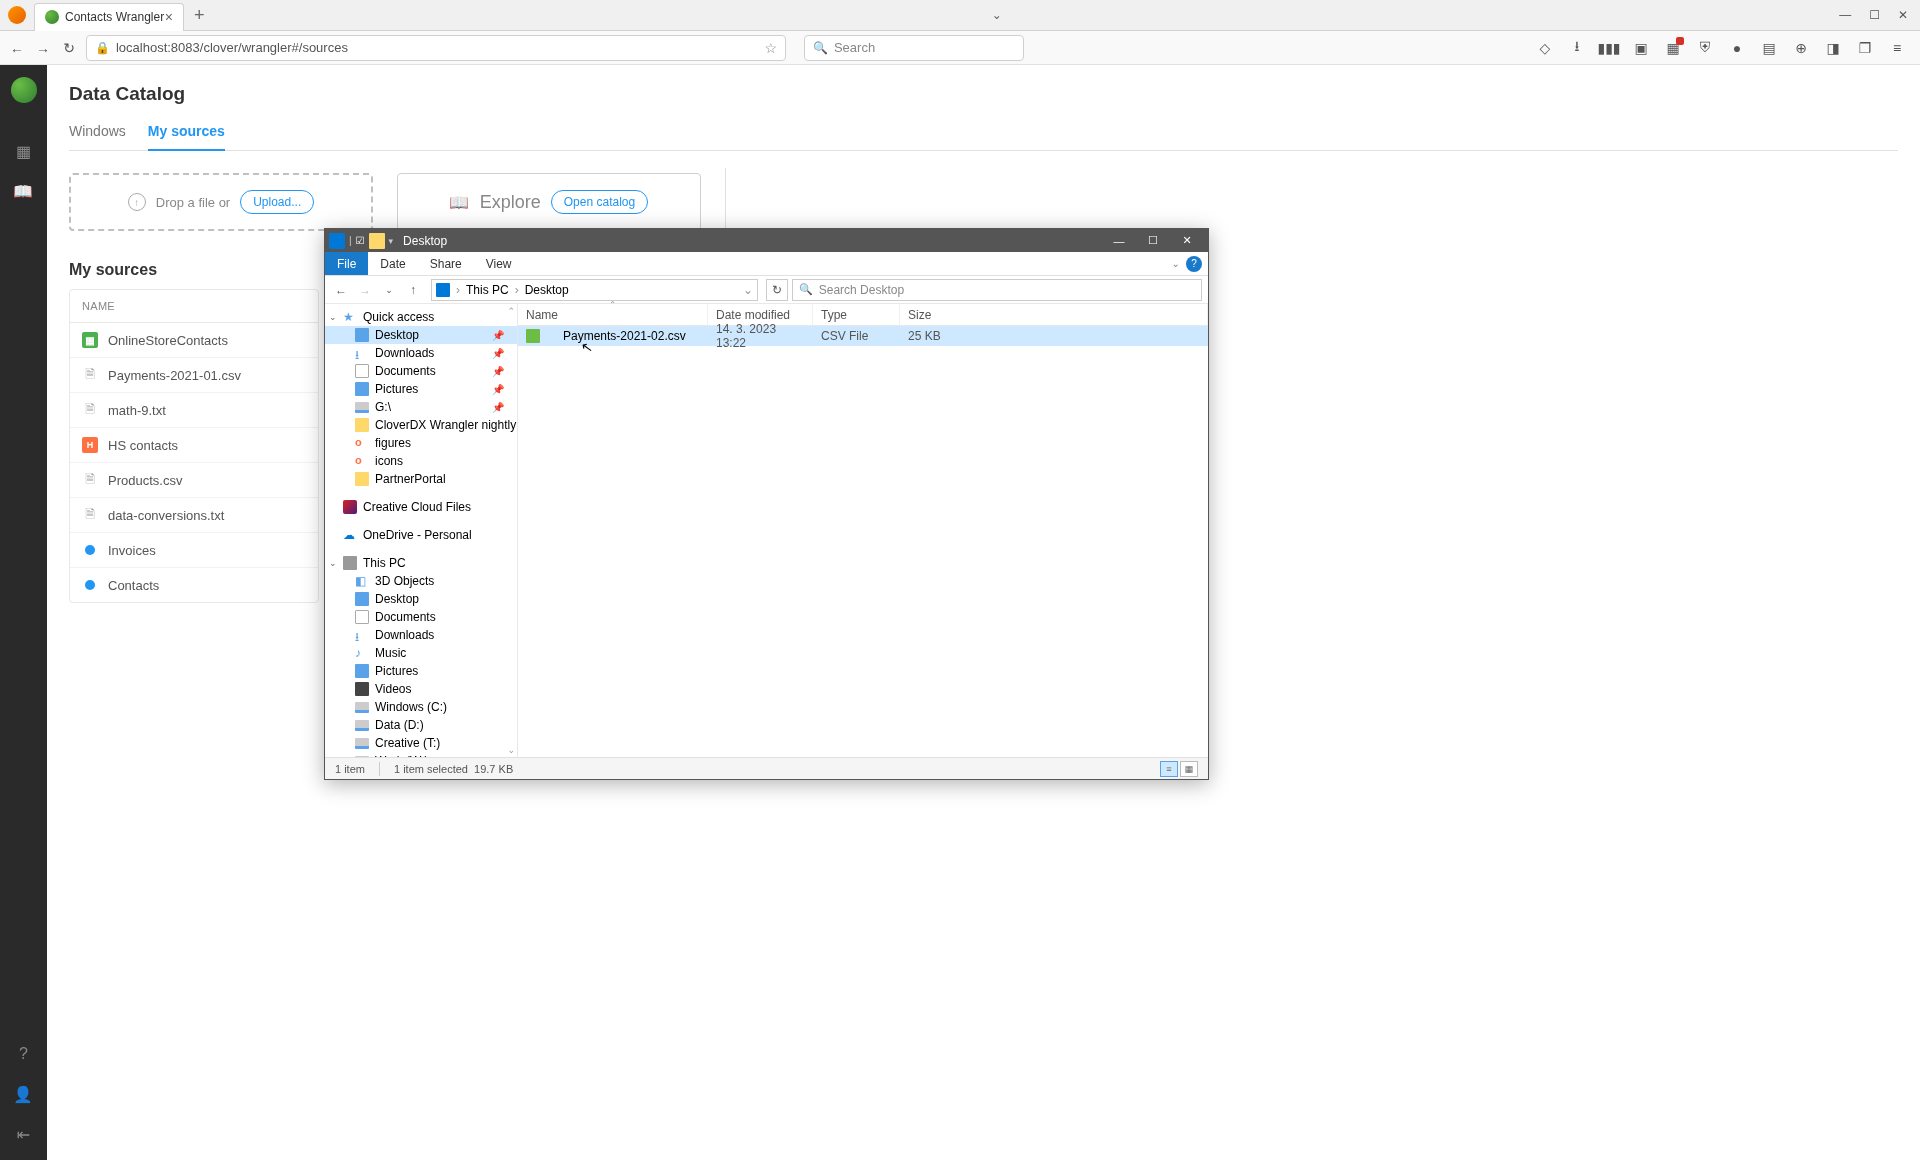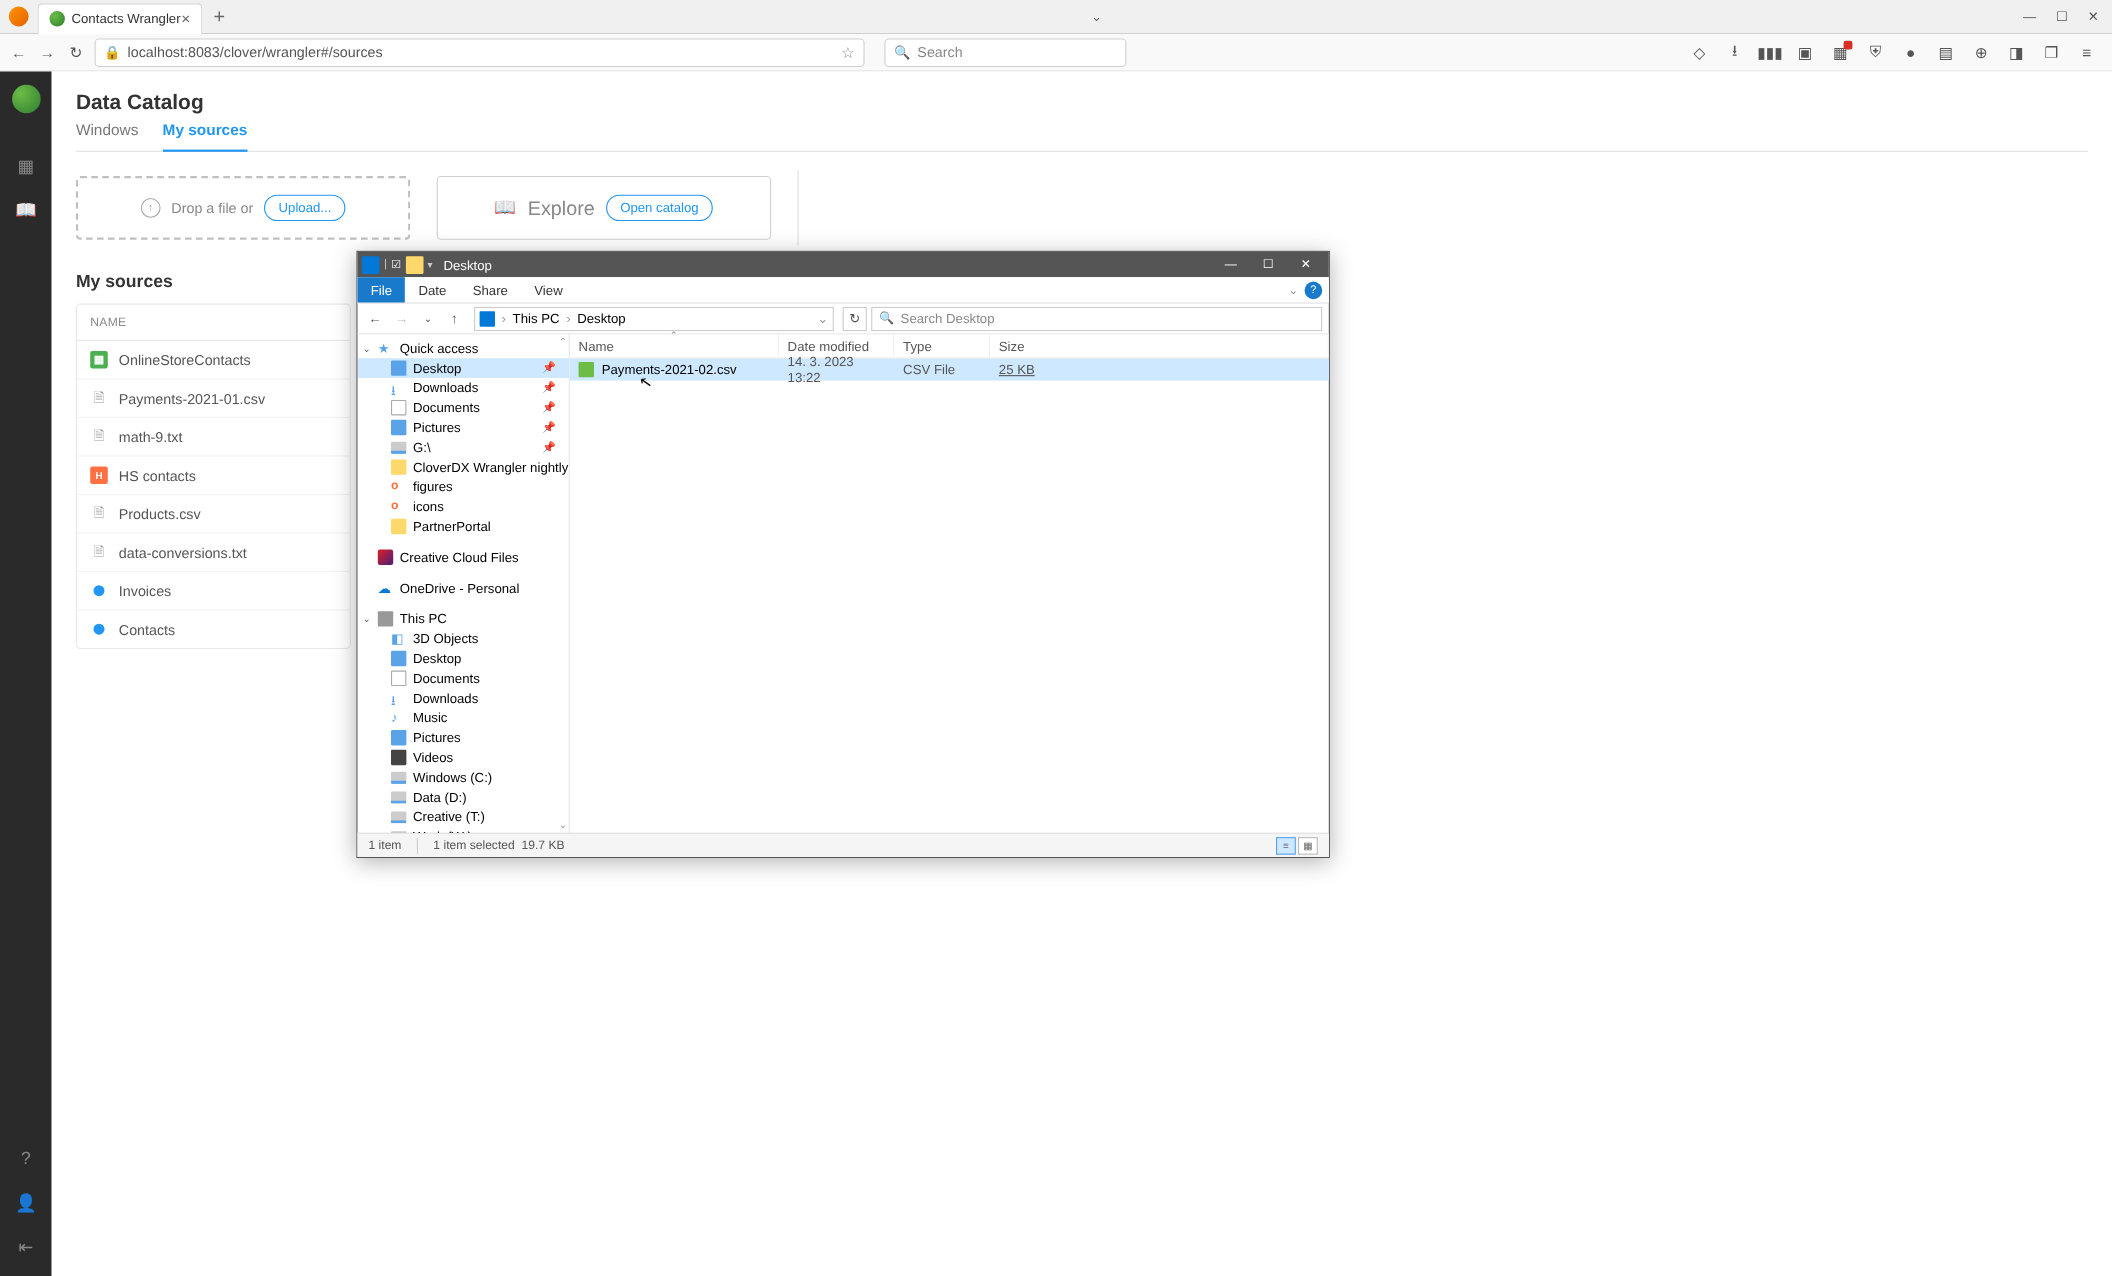--- a/index.html
+++ b/index.html
@@ -29,21 +29,21 @@
 
     
     .app { display: flex; height: calc(1160px - 65px); }
     .sidebar { width: 47px; background: #2a2a2a; display: flex; flex-direction: column; align-items: center; padding-top: 12px; gap: 20px; }
     .sidebar .logo { width: 26px; height: 26px; border-radius: 50%; background: radial-gradient(circle at 30% 30%, #6bbd45, #2e7d32); margin-bottom: 18px; }
     .sidebar-icon { width: 20px; height: 20px; color: #888; cursor: pointer; display: flex; align-items: center; justify-content: center; font-size: 16px; }
     .sidebar-icon.active { color: #fff; }
     .sidebar-bottom { margin-top: auto; display: flex; flex-direction: column; gap: 20px; padding-bottom: 16px; align-items: center; }
 
     .content { flex: 1; padding: 18px 22px; background: #fff; overflow: hidden; }
-    .page-title { font-size: 19px; font-weight: 700; color: #333; margin-bottom: 5px; }
+    .page-title { font-size: 19px; font-weight: 700; color: #333; margin-bottom: 18px; }
     .tabs { display: flex; gap: 22px; border-bottom: 1px solid #e0e0e0; font-size: 14px; }
     .tab-item { padding-bottom: 10px; color: #777; cursor: pointer; }
     .tab-item.active { color: #2196f3; border-bottom: 2px solid #2196f3; font-weight: 600; margin-bottom: -1px; }
 
     .cards { display: flex; gap: 24px; margin-top: 22px; }
     .card-dropzone { width: 304px; height: 58px; border: 2px dashed #c0c0c0; border-radius: 4px; display: flex; align-items: center; justify-content: center; gap: 10px; color: #888; font-size: 13px; }
     .card-explore { width: 304px; height: 58px; border: 1px solid #d0d0d0; border-radius: 4px; display: flex; align-items: center; justify-content: center; gap: 10px; background: #fff; }
     .pill-btn { border: 1px solid #2196f3; color: #2196f3; background: #fff; border-radius: 14px; padding: 4px 12px; font-size: 12px; cursor: pointer; }
     .circle-icon { width: 18px; height: 18px; border: 1px solid #aaa; border-radius: 50%; display: inline-flex; align-items: center; justify-content: center; font-size: 10px; color: #aaa; }
     .book-icon { color: #2196f3; font-size: 16px; }
@@ -118,25 +118,25 @@
     .ex-files { flex: 1; display: flex; flex-direction: column; }
     .file-headers { display: flex; height: 22px; border-bottom: 1px solid #e8e8e8; font-size: 12px; color: #555; }
     .fh { padding: 3px 8px; border-right: 1px solid #f0f0f0; display: flex; align-items: center; gap: 4px; position: relative; }
     .fh-name { flex: 0 0 190px; }
     .fh-date { flex: 0 0 105px; }
     .fh-type { flex: 0 0 87px; }
     .fh-size { flex: 1; }
     .sort-ind { position: absolute; top: -4px; left: 50%; transform: translateX(-50%); font-size: 8px; color: #888; }
     .file-row { display: flex; height: 20px; align-items: center; font-size: 12px; cursor: pointer; }
     .file-row.selected { background: #cde8ff; }
-    .fc { padding: 0 8px; display: flex; align-items: center; gap: 7px; }
+    .fc { padding: 0 8px; display: flex; align-items: center; gap: 23px; }
     .fc-name { flex: 0 0 190px; }
     .fc-date { flex: 0 0 105px; color: #555; }
     .fc-type { flex: 0 0 87px; color: #555; }
-    .fc-size { flex: 1; color: #555; text-align: right; padding-right: 20px; text-decoration: underline; }
+    .fc-size { flex: 1; color: #555; text-align: right; padding-right: 20px; }
     .file-icon { width: 14px; height: 14px; background: #6bbd45; border-radius: 1px; display: inline-block; }
 
     .ex-status { height: 22px; border-top: 1px solid #e0e0e0; display: flex; align-items: center; padding: 0 10px; font-size: 11px; color: #555; gap: 14px; background: #f5f5f5; }
     .ex-status-sep { width: 1px; height: 14px; background: #ccc; }
     .ex-view-btns { margin-left: auto; display: flex; gap: 2px; }
     .view-btn { width: 18px; height: 16px; border: 1px solid #bbb; background: #fff; display: flex; align-items: center; justify-content: center; font-size: 9px; color: #666; }
     .view-btn.active { background: #cde8ff; border-color: #5aa3e8; }
 
     .cursor { position: absolute; top: 339px; left: 581px; font-size: 14px; color: #000; z-index: 100; pointer-events: none; transform: rotate(-10deg); }
   </style>

